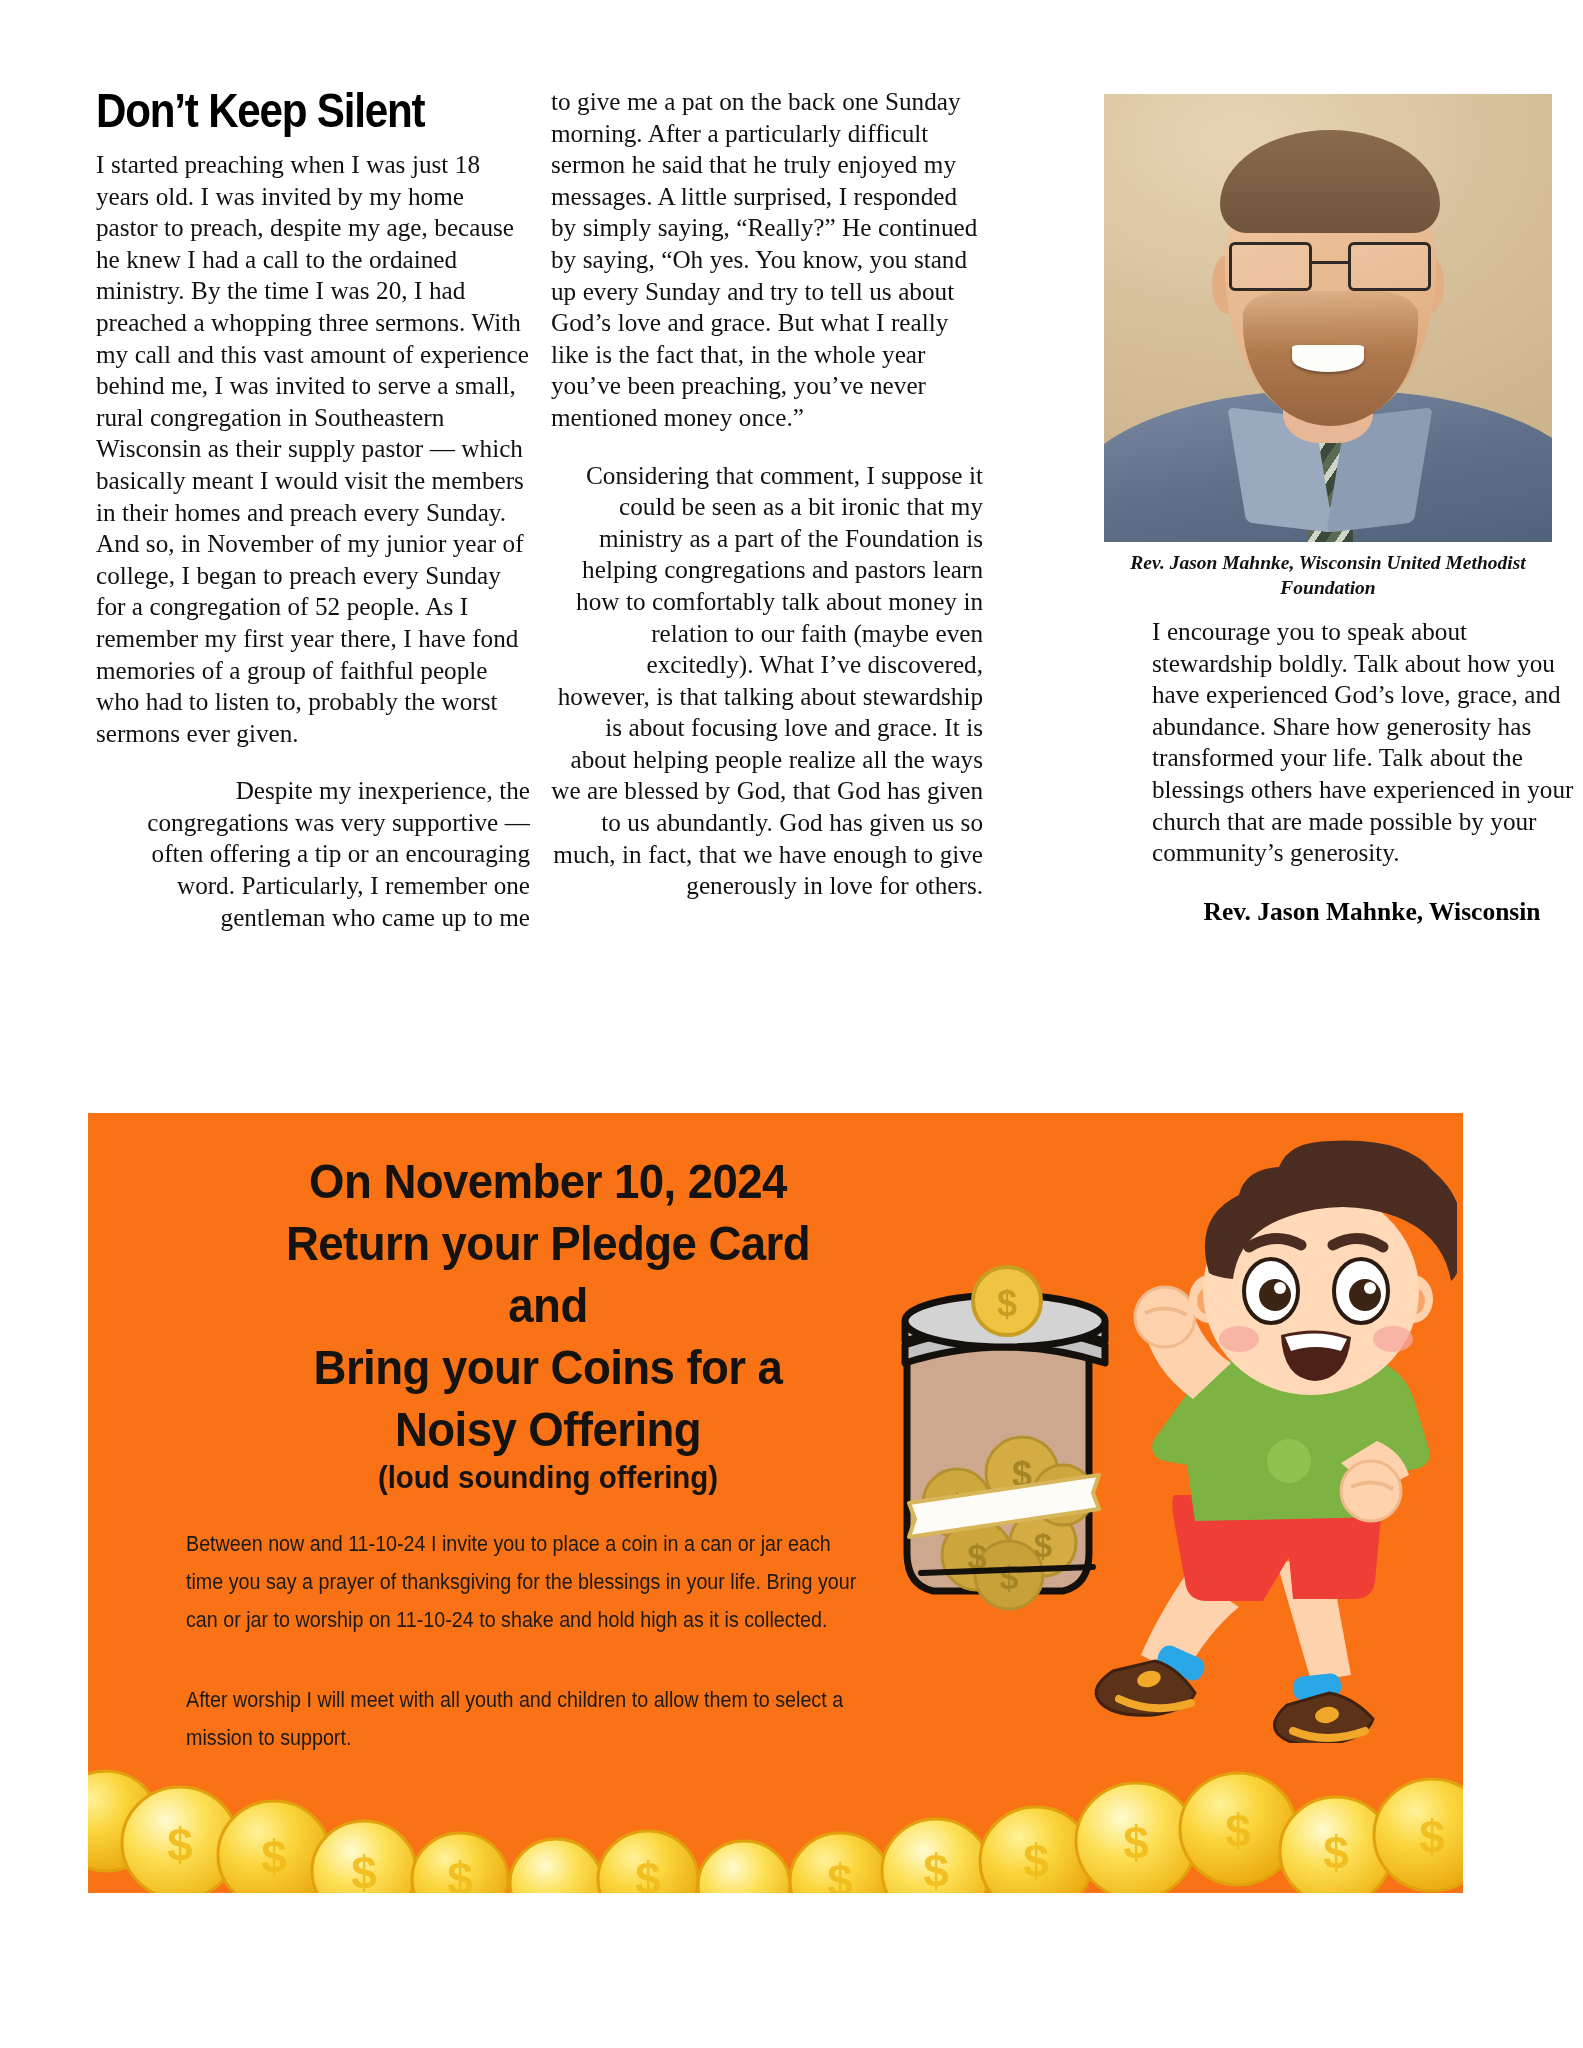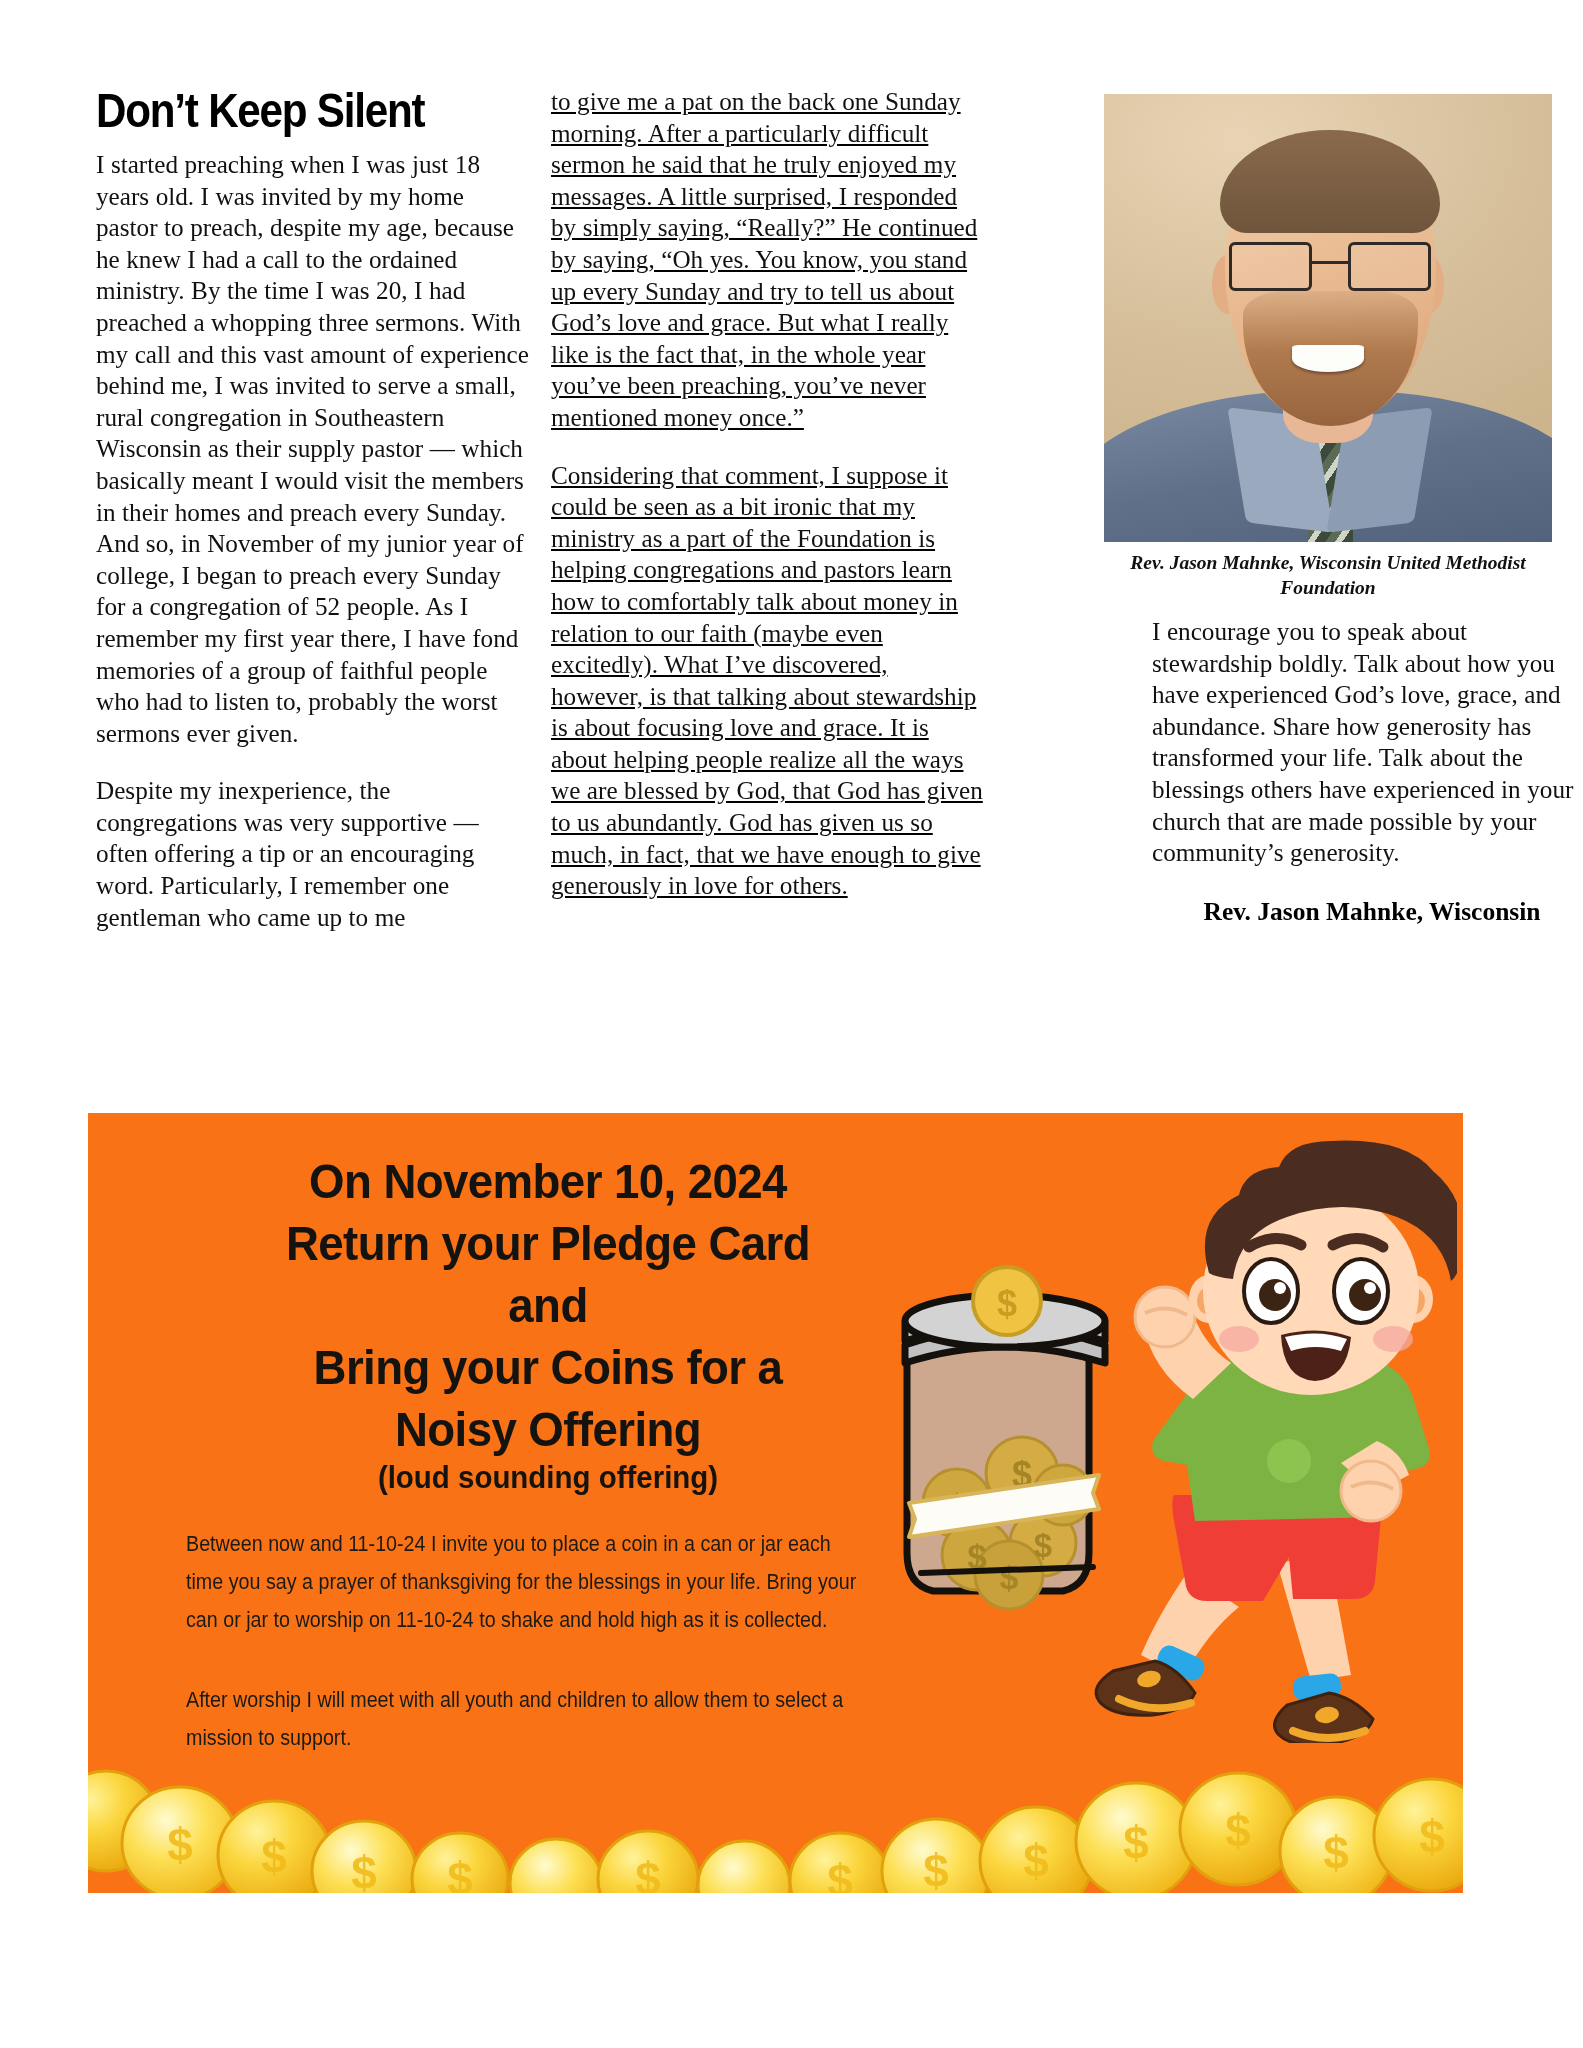--- a/index.html
+++ b/index.html
@@ -26,21 +26,21 @@
     left: 96px;
     top: 86px;
     width: 1384px;
     height: 990px;
   }
   .col {
     position: absolute;
     top: 0;
   }
   .col1 { left: 0px;   width: 434px; }
-  .col2 { left: 455px; width: 432px; text-decoration: underline; }
+  .col2 { left: 455px; width: 432px; }
 
   .headline {
     font-family: "Liberation Sans", sans-serif;
     font-weight: bold;
     font-size: 49px;
     line-height: 1.0;
     letter-spacing: -1.4px;
     color: #000;
     margin: 0 0 14px 0;
     transform: scaleX(0.86);
@@ -50,21 +50,21 @@
   .body-par {
     font-family: "Liberation Serif", serif;
     font-size: 25.2px;
     line-height: 31.6px;
     color: #111;
     margin: 0 0 26px 0;
     text-align: left;
     hyphens: none;
     word-spacing: 0.2px;
   }
-  .body-par:last-child { margin-bottom: 0; }
+  .body-par:last-child { margin-bottom: 0; text-align: right; }
 
   
   .photo-wrap {
     position: absolute;
     left: 1008px;
     top: -4px;
     width: 448px;
     height: 448px;
     margin-top: 12px;
   }

